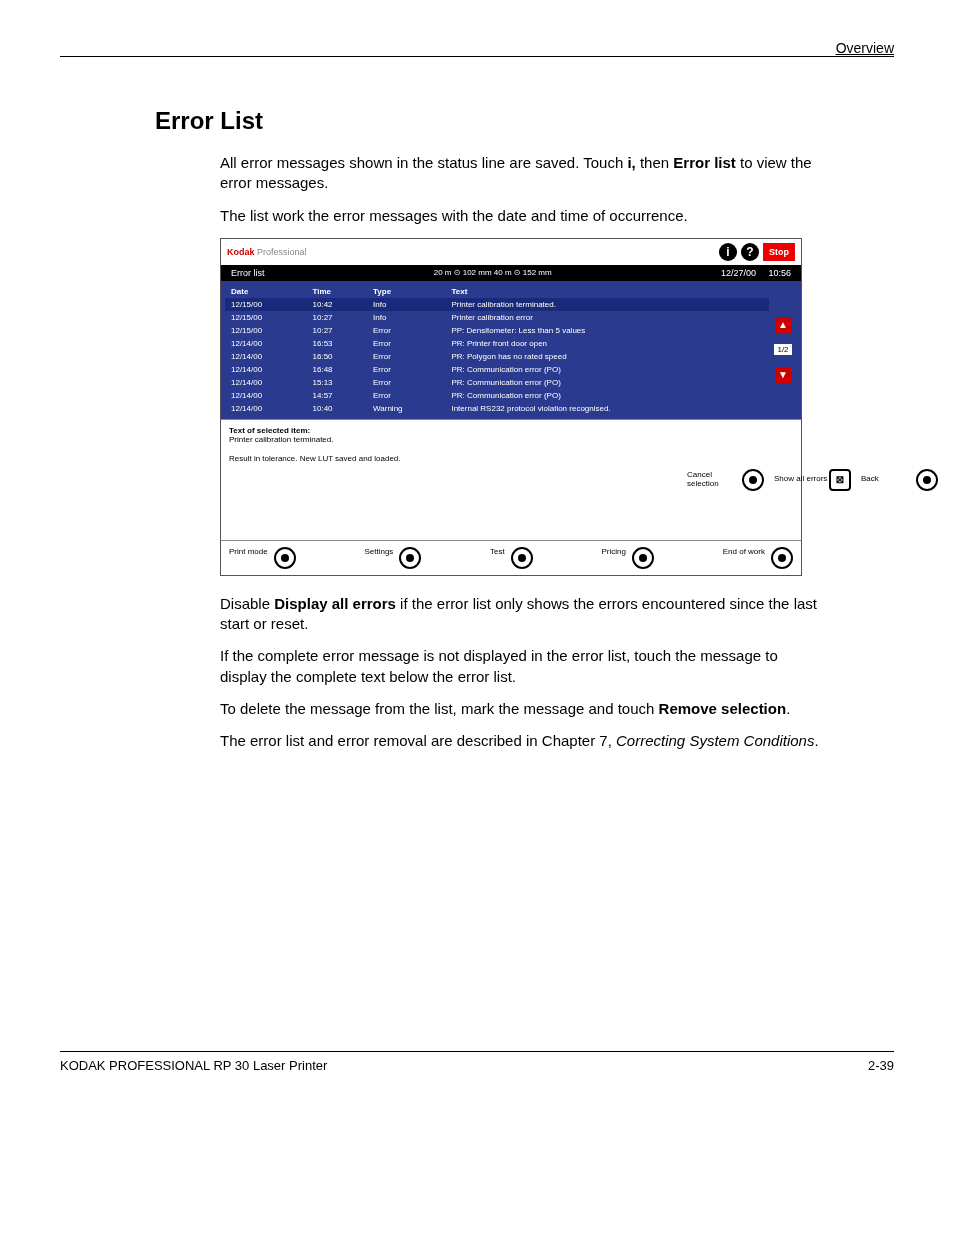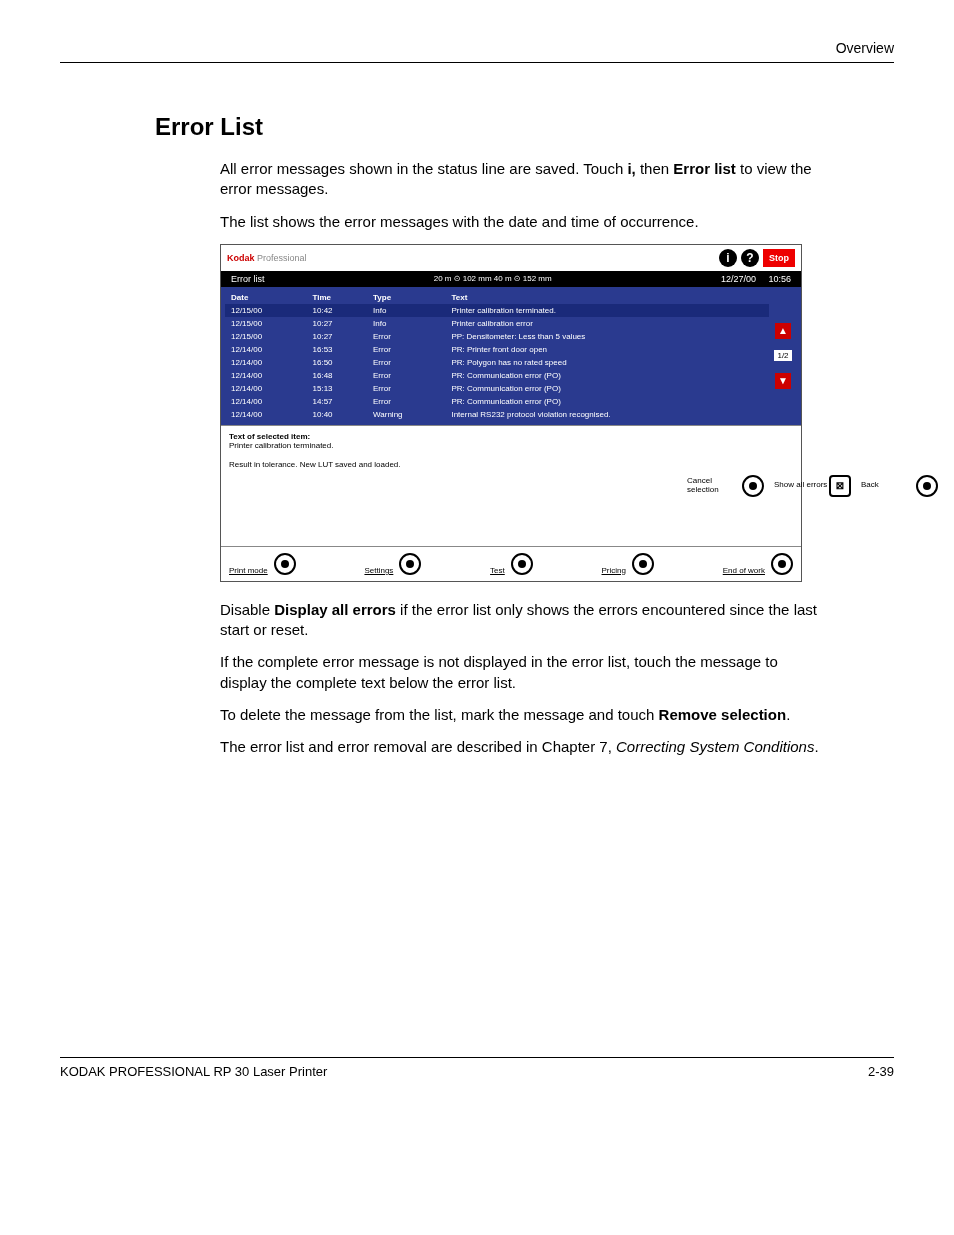--- a/index.html
+++ b/index.html
@@ -8,22 +8,22 @@
     padding: 40px 60px;
     color: #000;
     font-size: 14px;
     width: 954px;
     box-sizing: border-box;
   }
   .header-right {
     text-align: right;
     font-size: 14px;
     border-bottom: 1px solid #000;
-    padding-bottom: 6px;
     margin-bottom: 50px;
+    text-decoration: underline;
   }
   h2.section-title {
     font-size: 24px;
     font-weight: bold;
     margin-left: 95px;
     margin-bottom: 18px;
   }
   .indent-block {
     margin-left: 160px;
     margin-right: 70px;
@@ -127,41 +127,41 @@
     width: 18px; height: 18px; border: 2px solid #000; border-radius: 4px;
     display: flex; align-items: center; justify-content: center;
     font-size: 10px; font-weight: bold;
   }
   .bottom-bar {
     background: #fff; color: #000;
     display: flex; justify-content: space-between;
     padding: 6px 8px; border-top: 1px solid #888;
     font-size: 8px;
   }
-  .bbtn { display: flex; align-items: flex-end; gap: 6px; text-decoration: underline; }
+  .bbtn { display: flex; align-items: flex-start; gap: 6px; }
   .footer {
     display: flex; justify-content: space-between;
     border-top: 1px solid #000;
     padding-top: 6px;
     margin-top: 300px;
     font-size: 13px;
   }
 </style>
 </head>
 <body>
 
 <div class="header-right">Overview</div>
 
 <h2 class="section-title">Error List</h2>
 
 <div class="indent-block">
   <p>
     <span>All error messages shown in the status line are saved. Touch </span><b>i,</b><span> then </span><b>Error list</b><span> to view the error messages.</span>
   </p>
-  <p>The list shows the error messages with the date and time of occurrence.</p>
+  <p>The list work the error messages with the date and time of occurrence.</p>
 </div>
 
 <div class="screenshot">
   <div class="ss-top">
     <span class="brand">
       <span class="b1">Kodak</span><span class="b2"> Professional</span>
     </span>
     <span class="top-icons">
       <span class="circ">i</span>
       <span class="circ">?</span>

